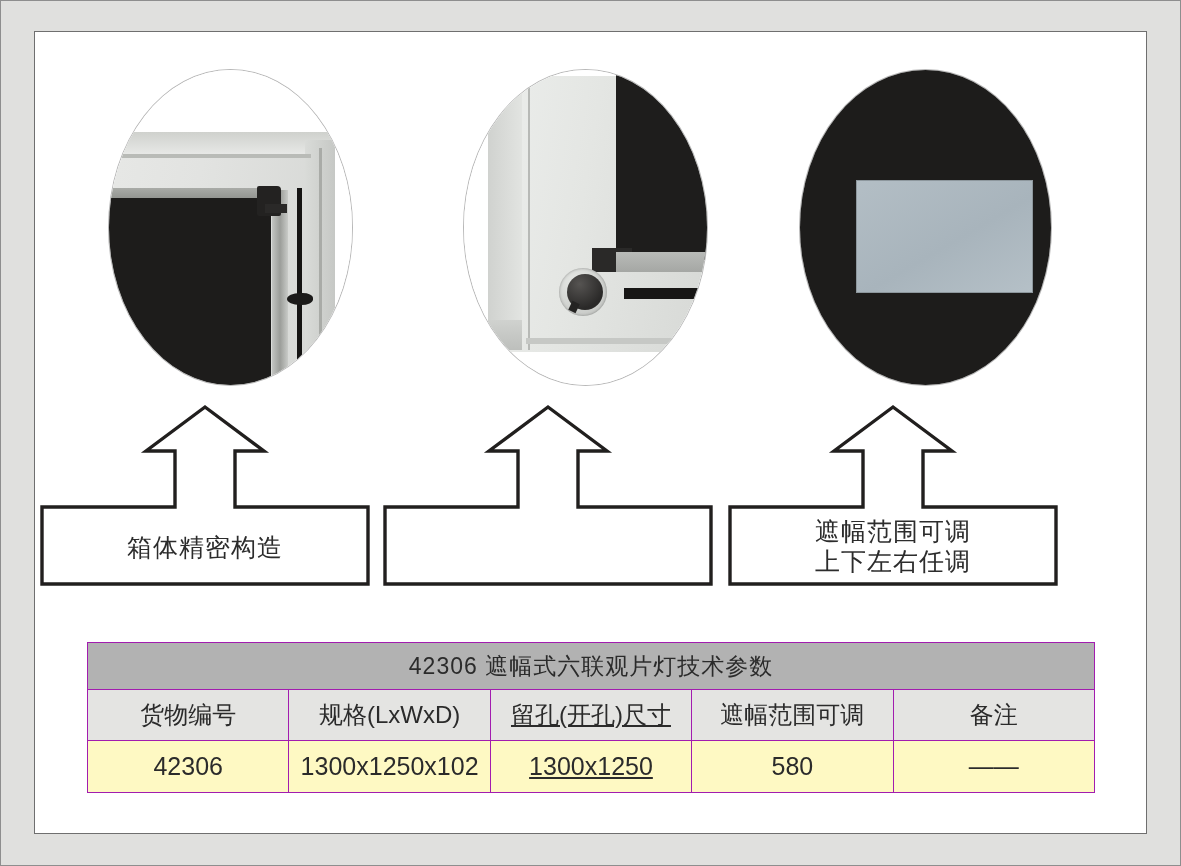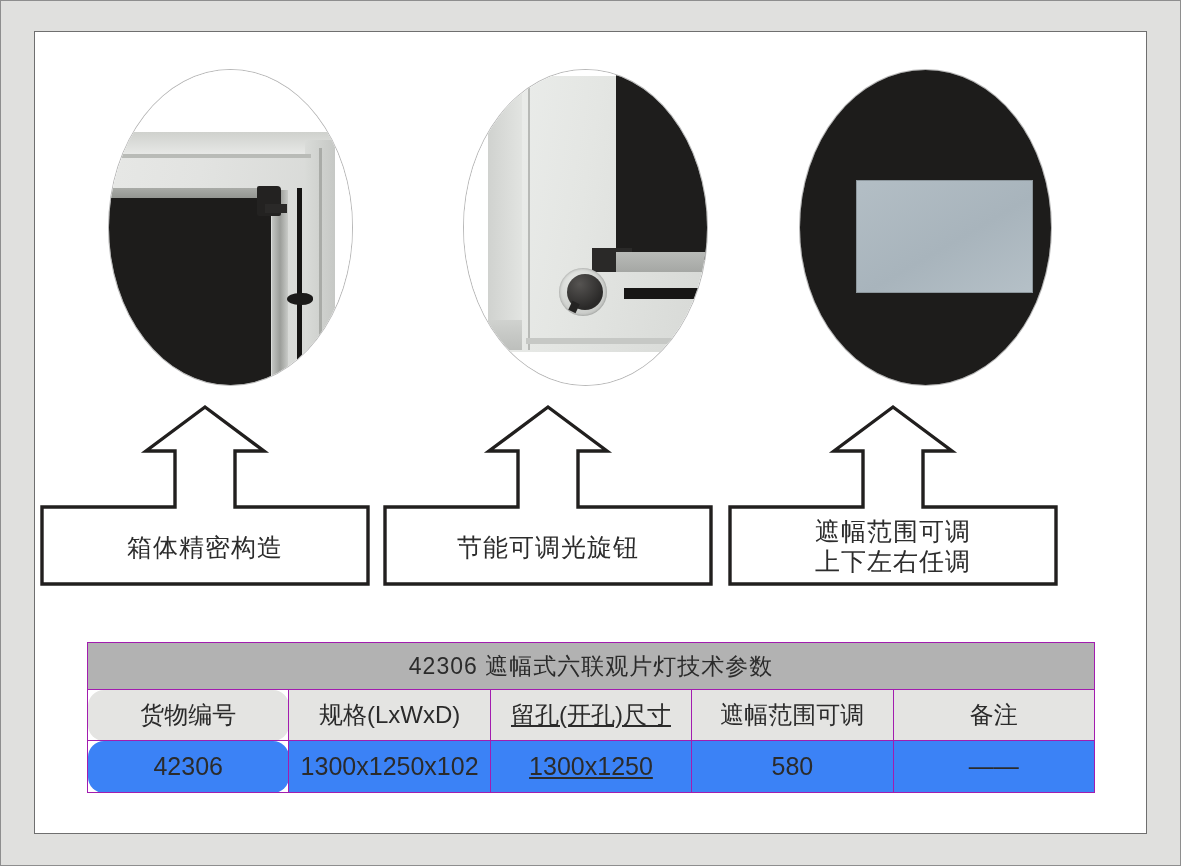--- a/index.html
+++ b/index.html
@@ -273,25 +273,25 @@
     height: 47px;
     font-size: 26px;
     letter-spacing: 1px;
   }
   .tbl-head td {
     background: #e4e4e2;
     height: 51px;
     font-size: 24px;
   }
   .tbl-row td {
-    background: #3b82f6;
+    background: #fef9c3;
     height: 52px;
     font-size: 25px;
   }
-  .col-1 { width: 172px; border-radius: 16px; }
+  .col-1 { width: 172px; }
   .col-2 { width: 179px; }
   .col-3 { width: 206px; text-decoration: underline; }
   .col-4 { width: 150px; }
   .col-5 { width: 301px; }
 </style>
 </head>
 <body>
 
 <div class="frame-outer"></div>
 <div class="frame-edge"></div>
@@ -348,21 +348,20 @@
                L 332 103 L 332 180 L 6 180 L 6 103 Z" fill="#ffffff" stroke="#211f1e" stroke-width="3.4" stroke-linejoin="miter"></path>
     </svg>
     <div class="callout-text">箱体精密构造</div>
   </div>
 
   <div class="callout c2">
     <svg width="338" height="185" viewBox="0 0 338 185" aria-hidden="true">
       <path d="M 139 103 L 139 47 L 110 47 L 169 3 L 228 47 L 199 47 L 199 103
                L 332 103 L 332 180 L 6 180 L 6 103 Z" fill="#ffffff" stroke="#211f1e" stroke-width="3.4" stroke-linejoin="miter"></path>
     </svg>
-    <div class="callout-text">节能可调光旋钮</div>
   </div>
 
   <div class="callout c3">
     <svg width="338" height="185" viewBox="0 0 338 185" aria-hidden="true">
       <path d="M 139 103 L 139 47 L 110 47 L 169 3 L 228 47 L 199 47 L 199 103
                L 332 103 L 332 180 L 6 180 L 6 103 Z" fill="#ffffff" stroke="#211f1e" stroke-width="3.4" stroke-linejoin="miter"></path>
     </svg>
     <div class="callout-text">遮幅范围可调
 上下左右任调</div>
   </div>

